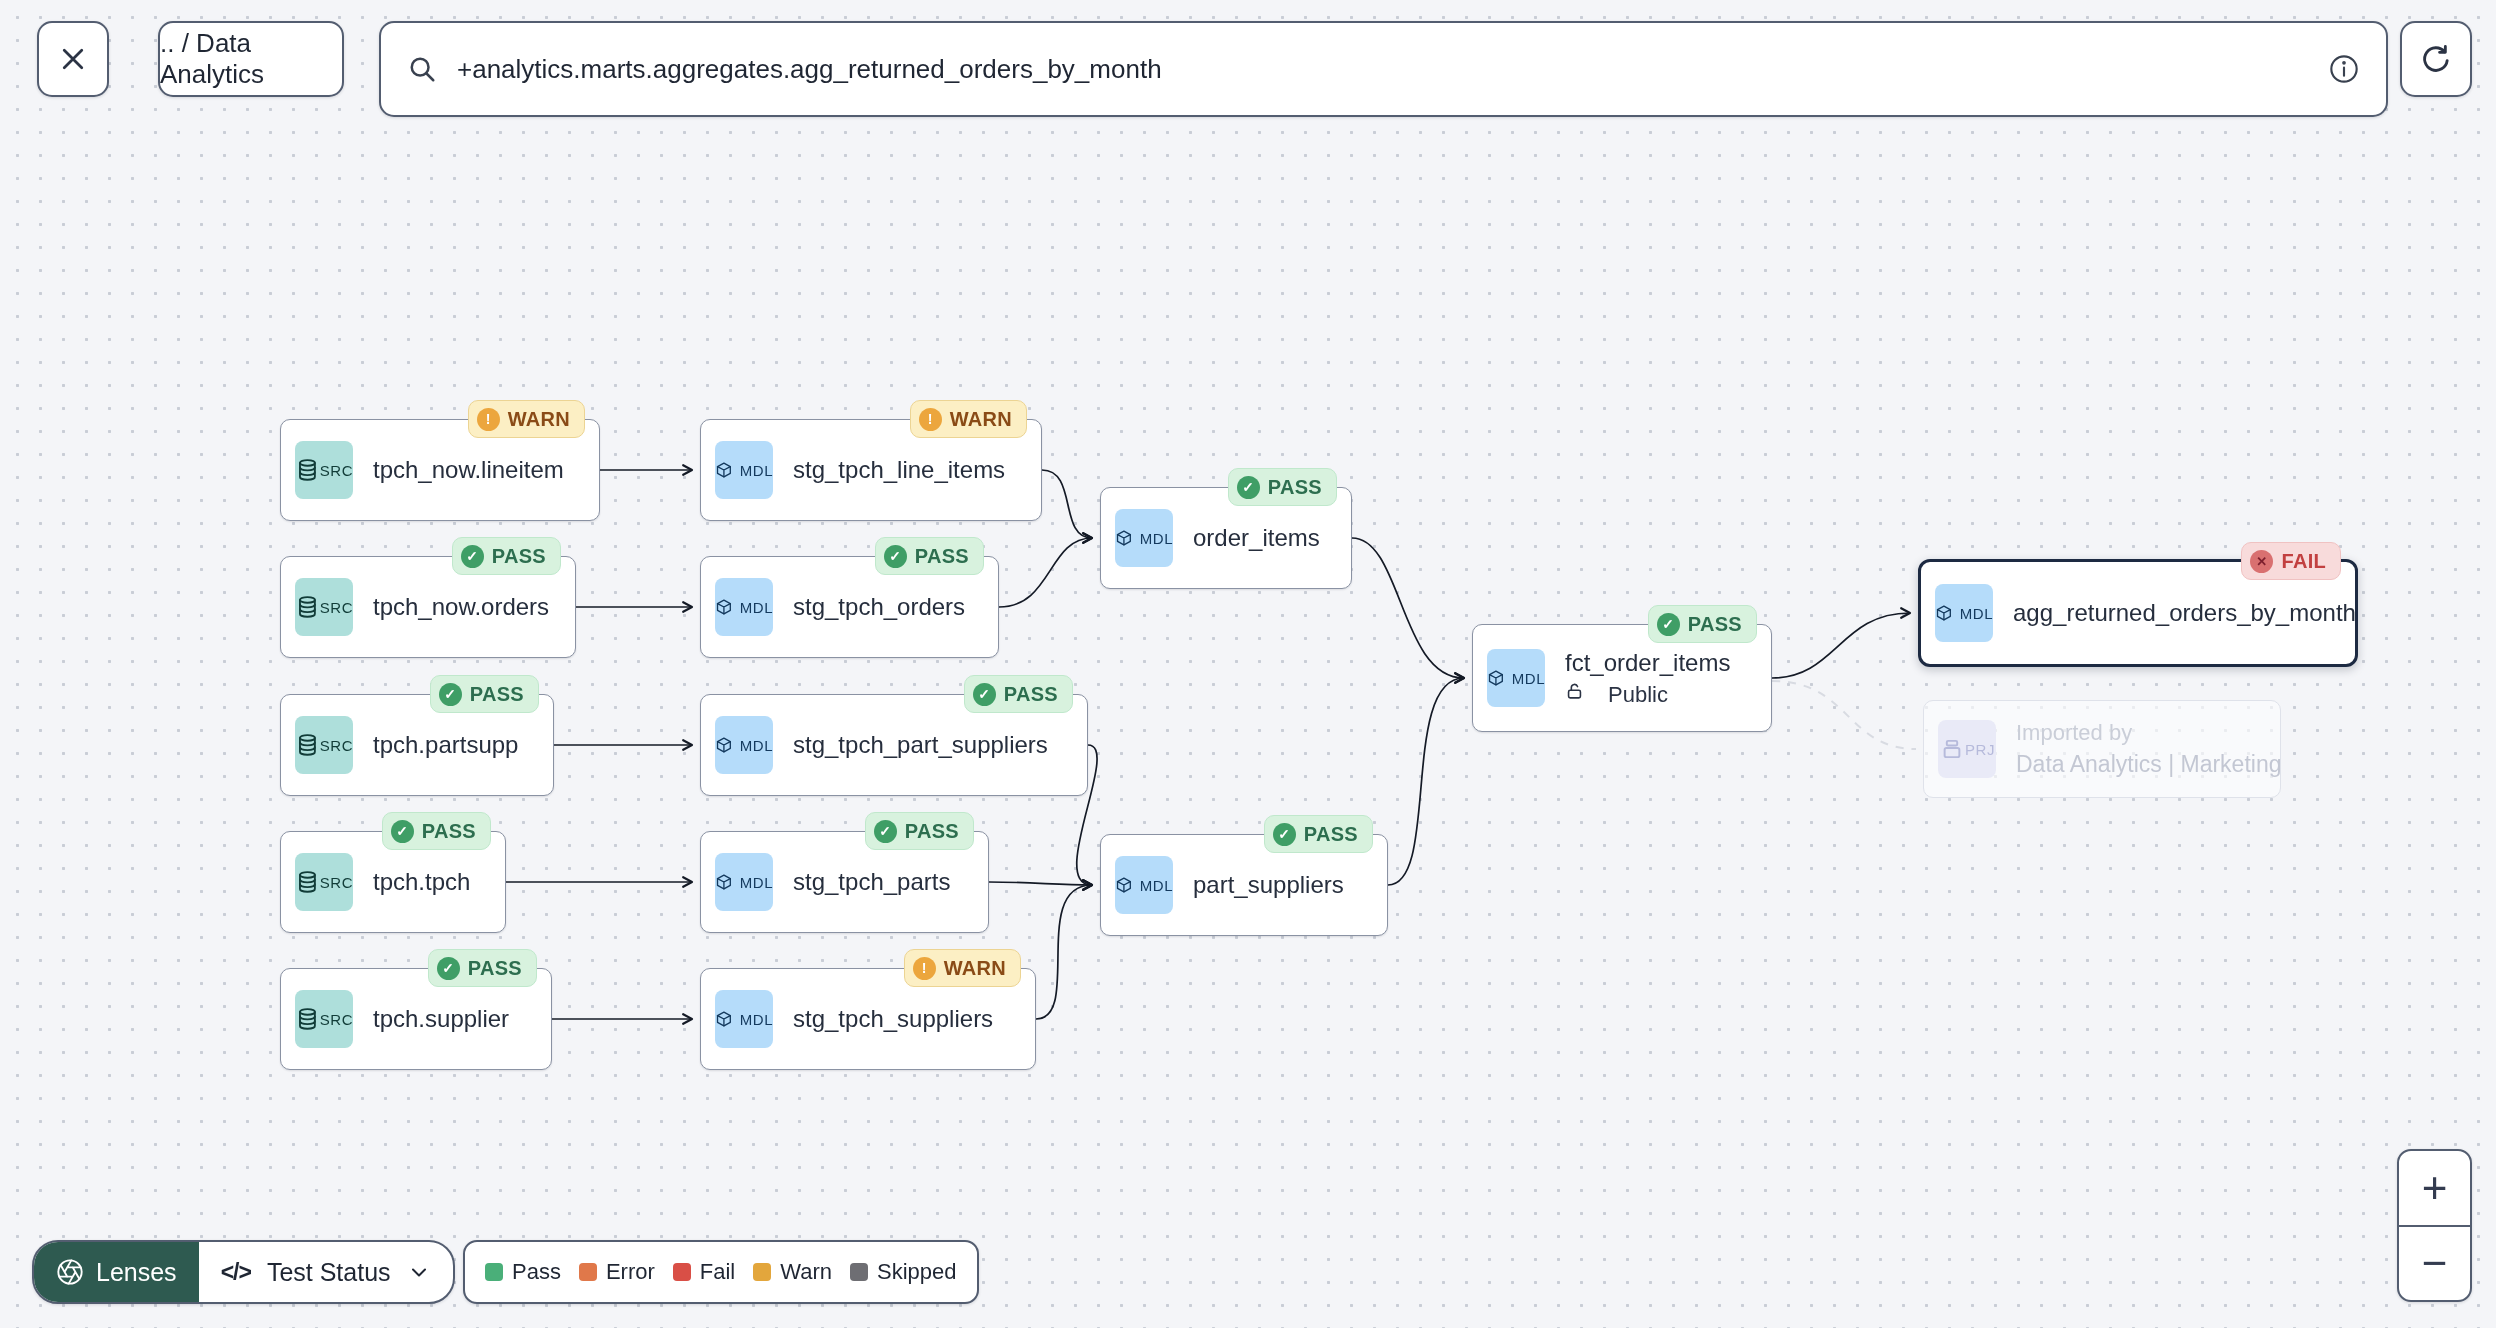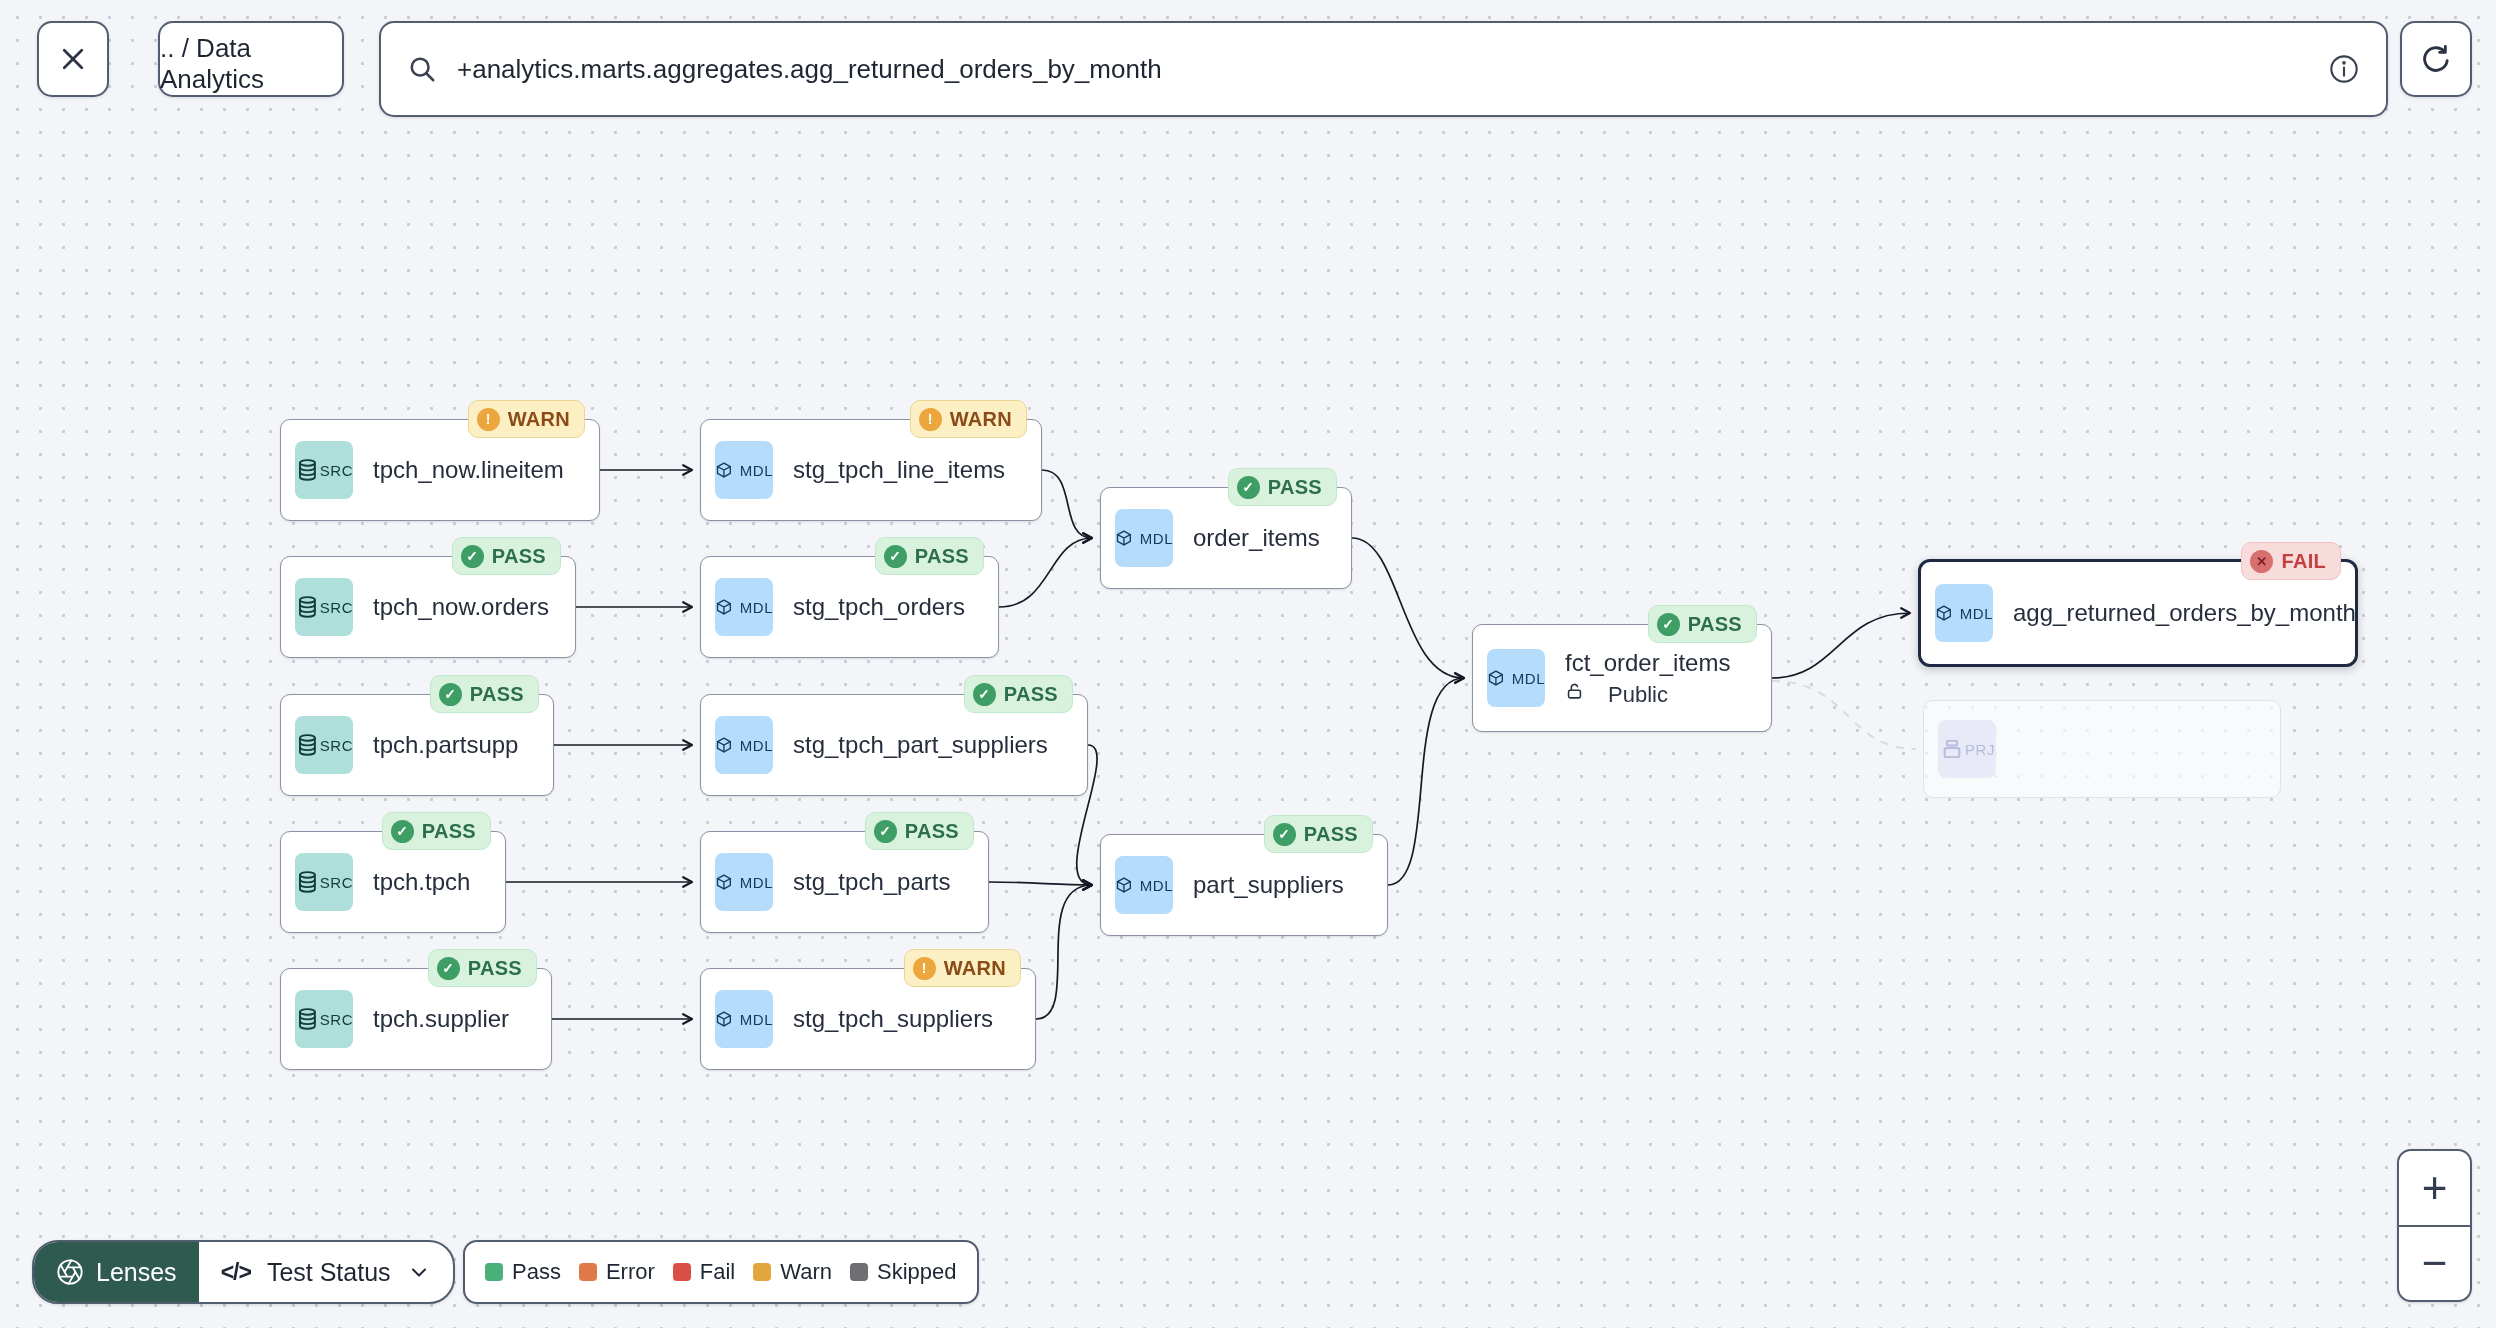--- a/index.html
+++ b/index.html
@@ -13,21 +13,21 @@
   svg.sym{position:absolute;width:0;height:0;}
   .ico{stroke:currentColor;fill:none;stroke-width:1.8;stroke-linecap:round;stroke-linejoin:round;}
 
   
   .btn{
     position:absolute;background:#fff;border:2px solid #535d70;border-radius:15px;
     box-shadow:0 1px 3px rgba(20,28,45,.14);display:flex;align-items:center;justify-content:center;
     box-sizing:border-box;cursor:pointer;
   }
   .close-btn{left:37px;top:21px;width:72px;height:76px;color:#2b3344;}
-  .crumb-btn{left:158px;top:21px;width:186px;height:76px;font-size:26px;color:#1f2633;align-items:flex-end;}
+  .crumb-btn{left:158px;top:21px;width:186px;height:76px;font-size:26px;color:#1f2633;}
   .search-btn{left:379px;top:21px;width:2009px;height:96px;justify-content:flex-start;padding:0 26px;gap:18px;color:#39414f;}
   .search-input{border:none;outline:none;background:transparent;font:26px "Liberation Sans",sans-serif;color:#1f2633;flex:1;}
   .refresh-btn{left:2400px;top:21px;width:72px;height:76px;color:#2b3344;}
 
   
   .edges{position:absolute;left:0;top:0;z-index:1;pointer-events:none;}
   .edge{fill:none;stroke:#141a26;stroke-width:1.7;marker-end:url(#arrow);}
   .edge--dashed{stroke:#d8dbe2;stroke-width:2;stroke-dasharray:8 8;marker-end:none;}
 
   
@@ -388,20 +388,24 @@
   <span class="nlabel">agg_returned_orders_by_month</span>
 </div>
 
 <div class="node node--ghost" style="left:1923px;top:700px;width:358px;height:98px">
   <span class="ntype ntype--prj">
     <svg class="ico">
         <use href="#i-box"></use>
       </svg>
     <span class="tlabel">PRJ</span>
   </span>
+  <span class="ncol">
+    <span class="gtitle">Imported by</span>
+    <span class="gsub">Data Analytics | Marketing</span>
+  </span>
 </div>
 
 <div class="lens-group">
   <div class="lens-seg">
     <svg class="ico" style="stroke-width:1.6">
         <use href="#i-lens"></use>
       </svg>
     <span>Lenses</span>
   </div>
   <div class="status-seg">

